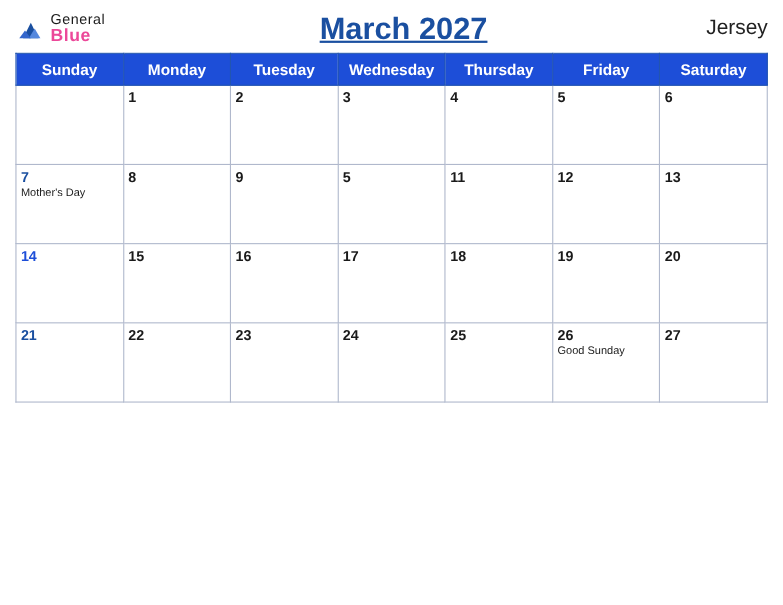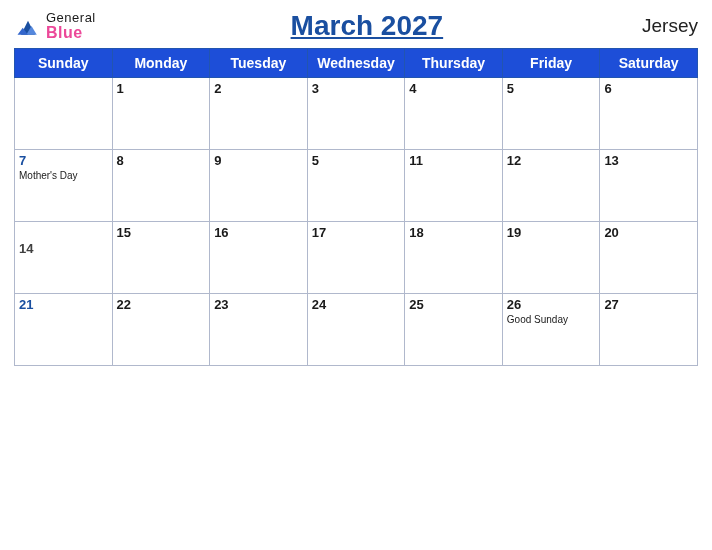--- a/index.html
+++ b/index.html
@@ -189,21 +189,21 @@
           </td>
           <td>
             <span class="day-num">12</span>
           </td>
           <td>
             <span class="day-num">13</span>
           </td>
         </tr>
         <tr>
           <td>
-            <span class="day-num" style="color: #404040; margin-top: 16px;">14</span>
+            <span class="day-num" style="color: #1d4ed8;">14</span>
           </td>
           <td>
             <span class="day-num">15</span>
           </td>
           <td>
             <span class="day-num">16</span>
           </td>
           <td>
             <span class="day-num">17</span>
           </td>

